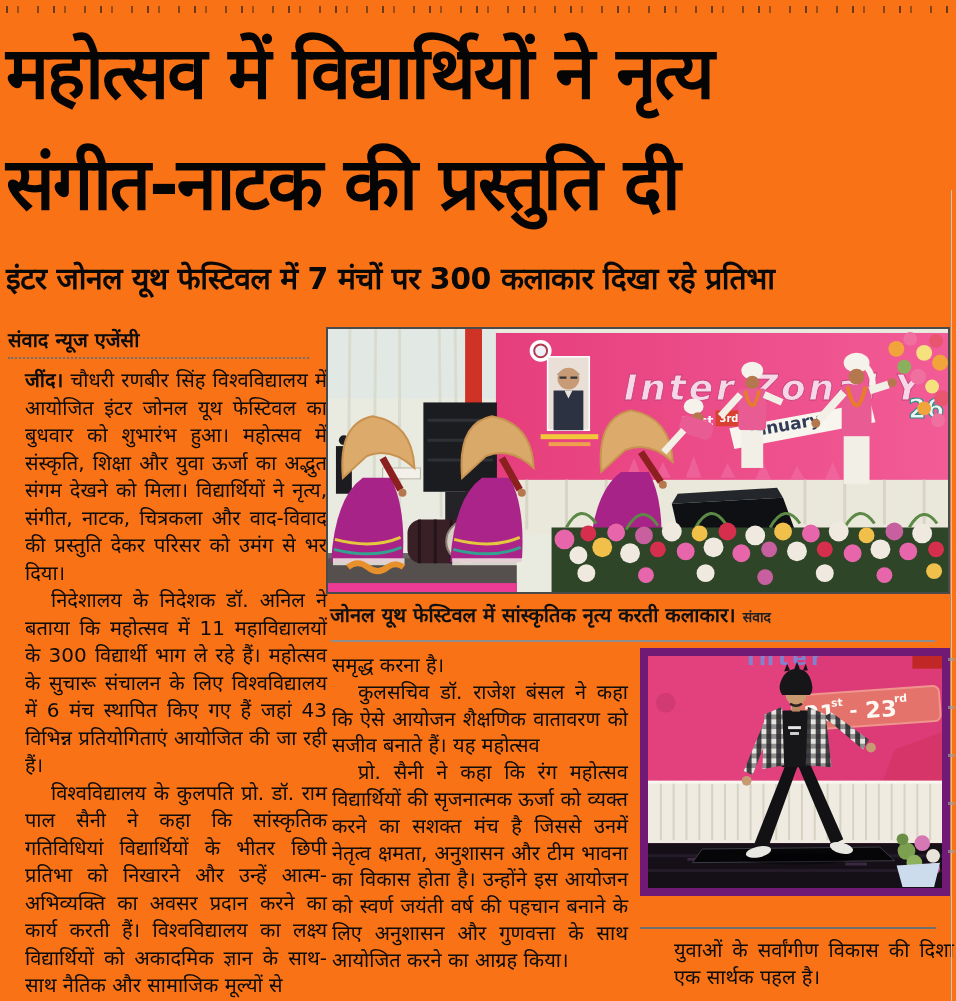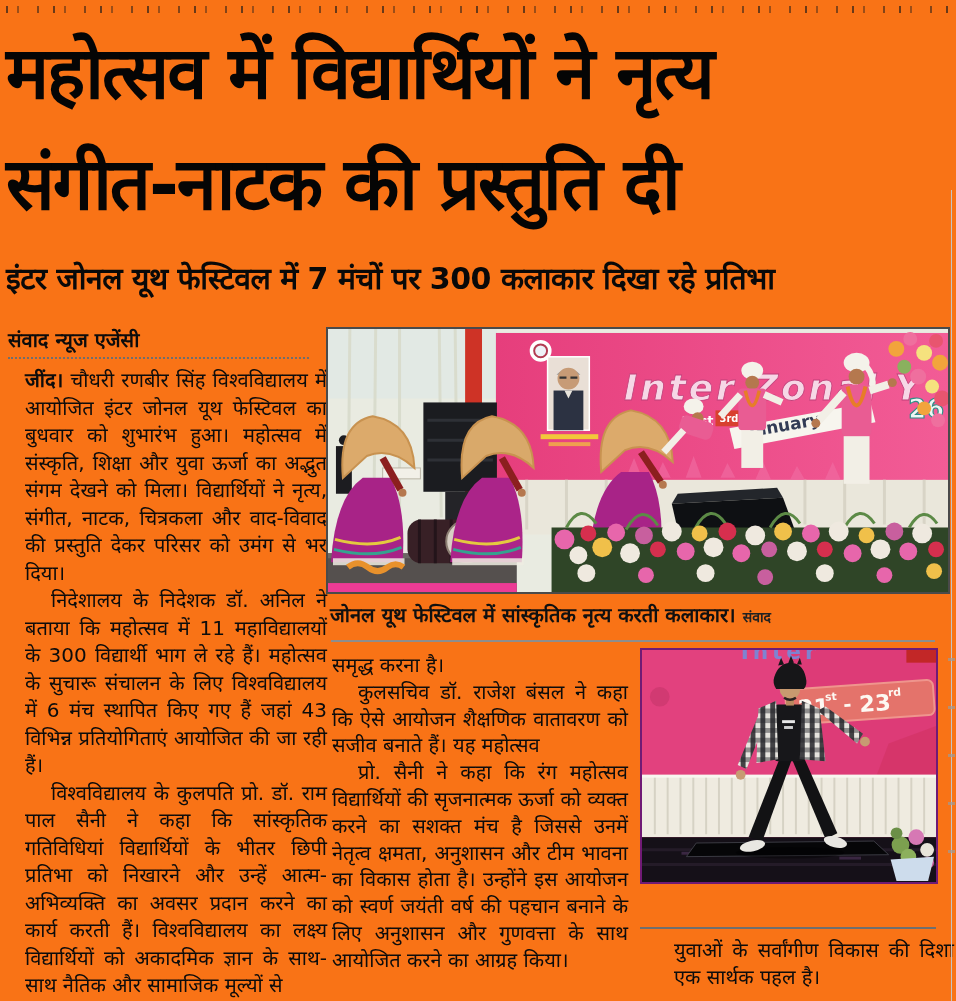--- a/index.html
+++ b/index.html
@@ -26,21 +26,21 @@
   .col p{margin:0;}
   .col p.indent{text-indent:26px;}
   .lead{font-weight:700;}
   .left-col{position:absolute;left:8px;top:367px;width:302px;line-height:27.5px;margin-left:17px;}
   .mid-col{position:absolute;left:332px;top:652px;width:296px;line-height:26.8px;}
   .right-tail{position:absolute;left:640px;top:937px;width:302px;line-height:27px;margin-left:34px;}
   figure{margin:0;padding:0;}
   .photo1{position:absolute;left:326px;top:327px;width:620px;height:263px;
     border:2px solid #4a4a4a;background:#e9ebe1;}
   .photo2{position:absolute;left:640px;top:648px;width:294px;height:232px;
-    border:2px solid #701a75;background:#e2417e;}
+    border:8px solid #701a75;background:#e2417e;}
   .photo1 svg,.photo2 svg{display:block;width:100%;height:100%;}
   .caption{position:absolute;text-align:left;font-size:20px;font-weight:700;color:#101010;}
   .caption .credit{font-size:14px;font-weight:600;color:#222;}
   .cap1{left:330px;top:601px;width:618px;}
   .cap2{left:640px;top:890px;width:296px;}
   .rule-mid{position:absolute;left:331px;top:640px;width:604px;border-top:2px solid #8e8e8e;}
   .rule2{position:absolute;left:640px;top:927px;width:296px;border-top:2px solid #6f6f6f;}
   .v-divider{position:absolute;left:951px;top:190px;width:1px;height:811px;background:#c3c3c3;}
   .edge-mark{position:absolute;left:948px;width:7px;height:3px;background:#9b9b9b;opacity:.7;}
 </style>

